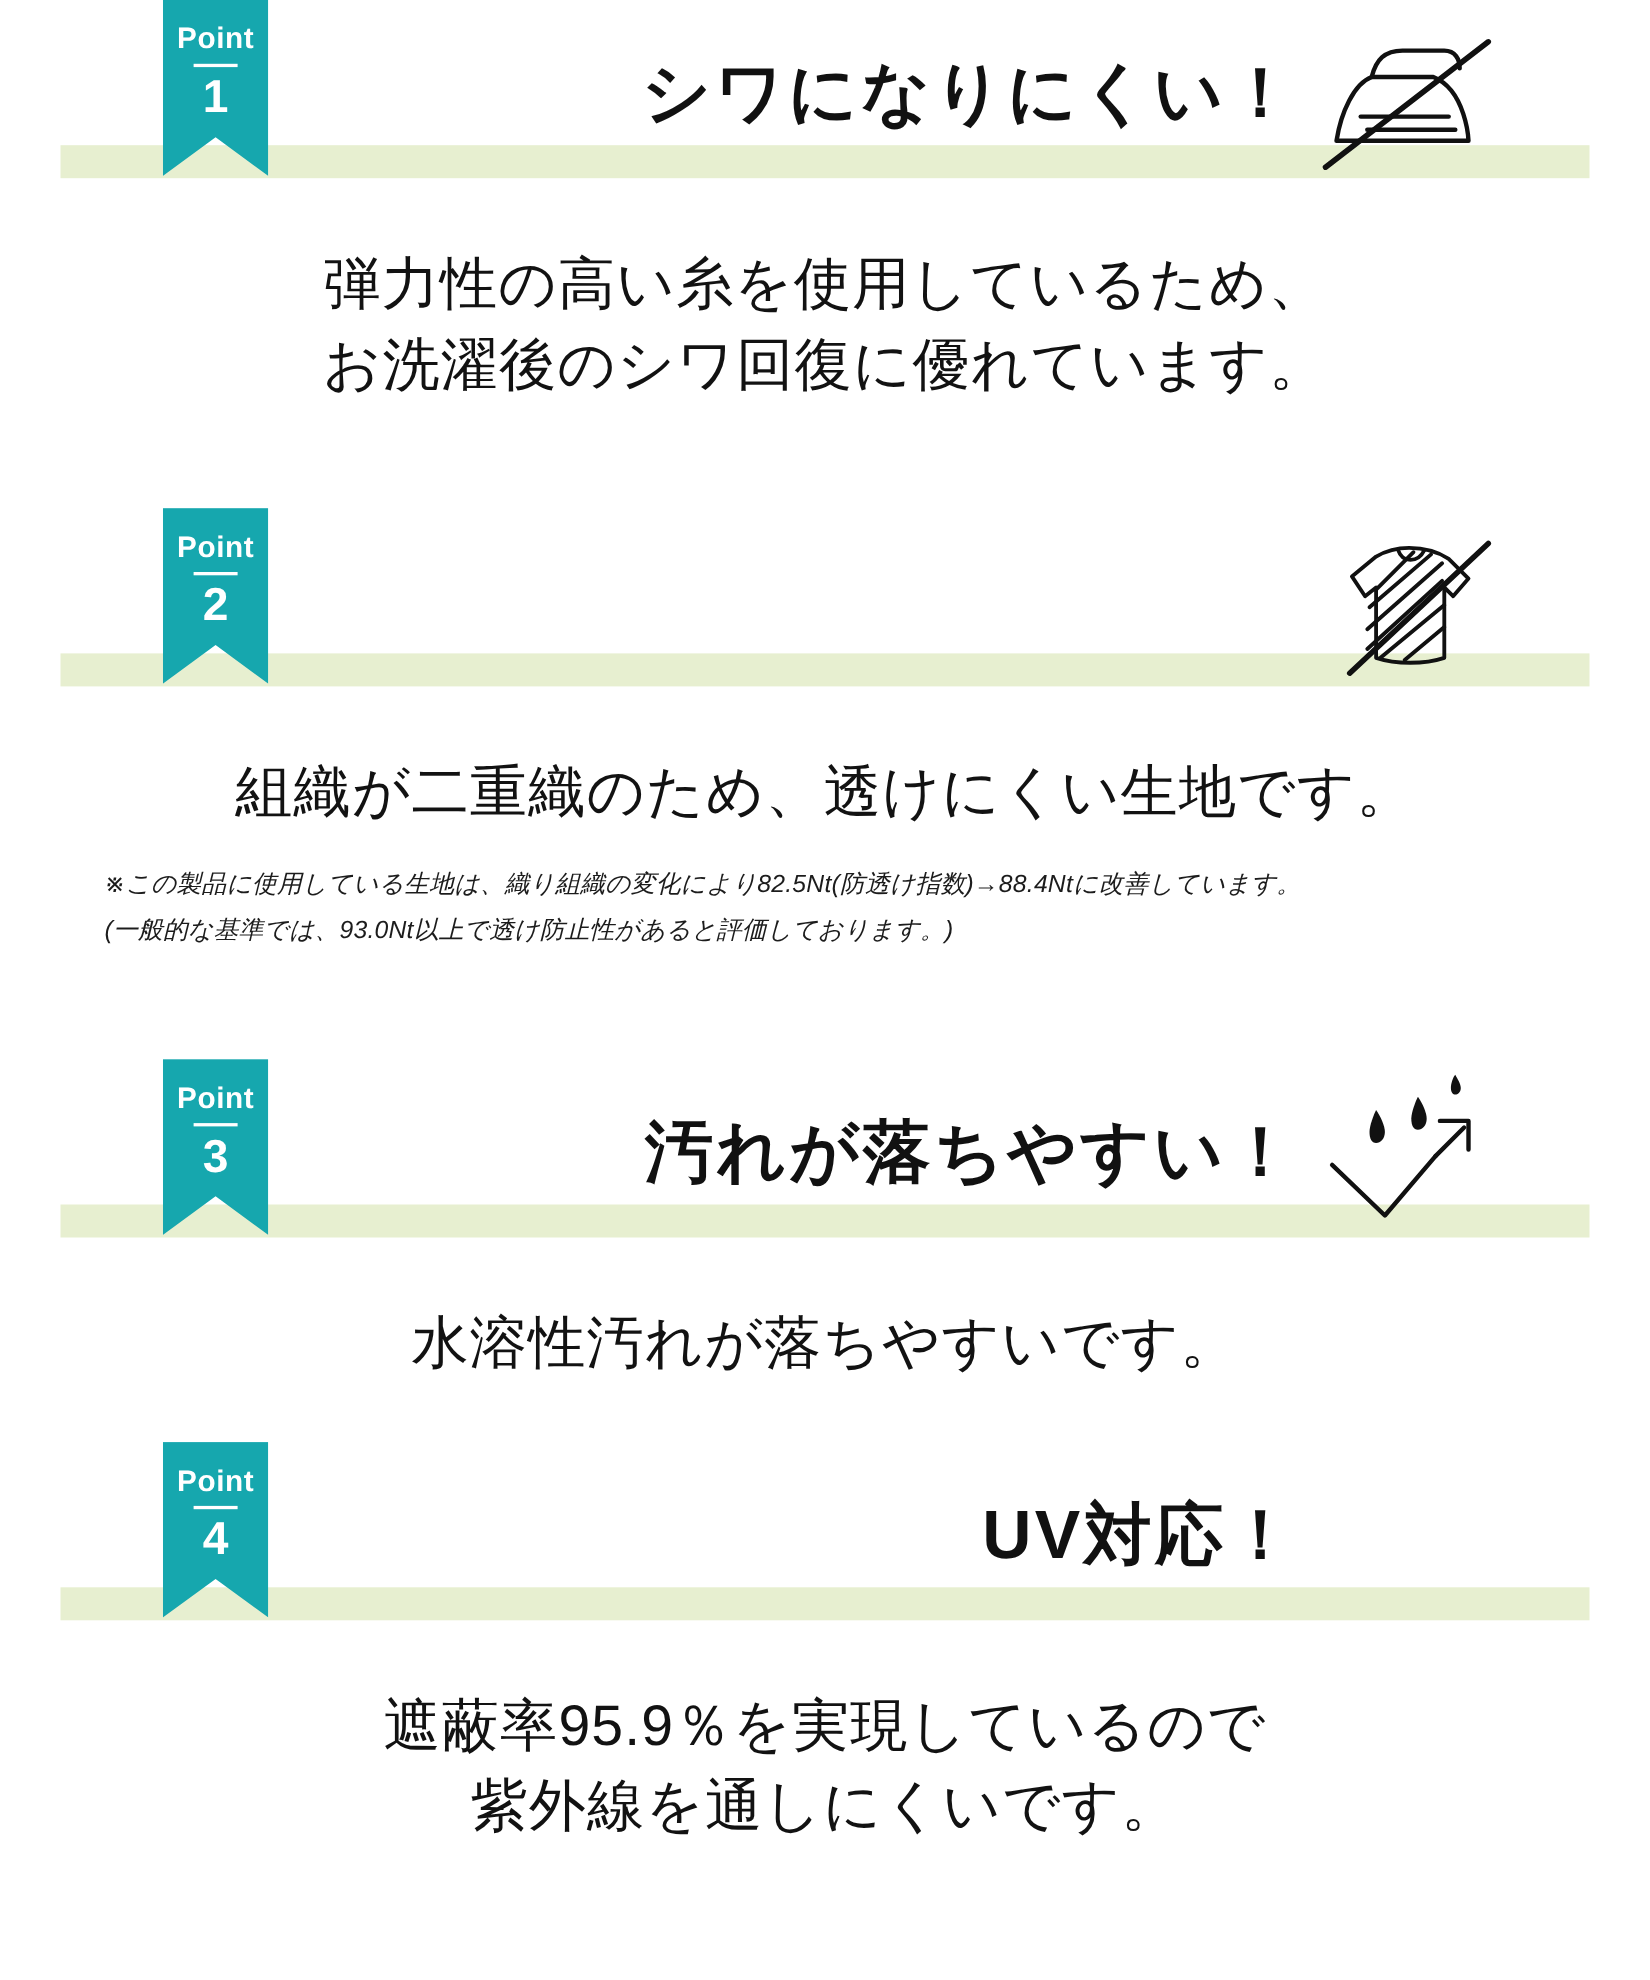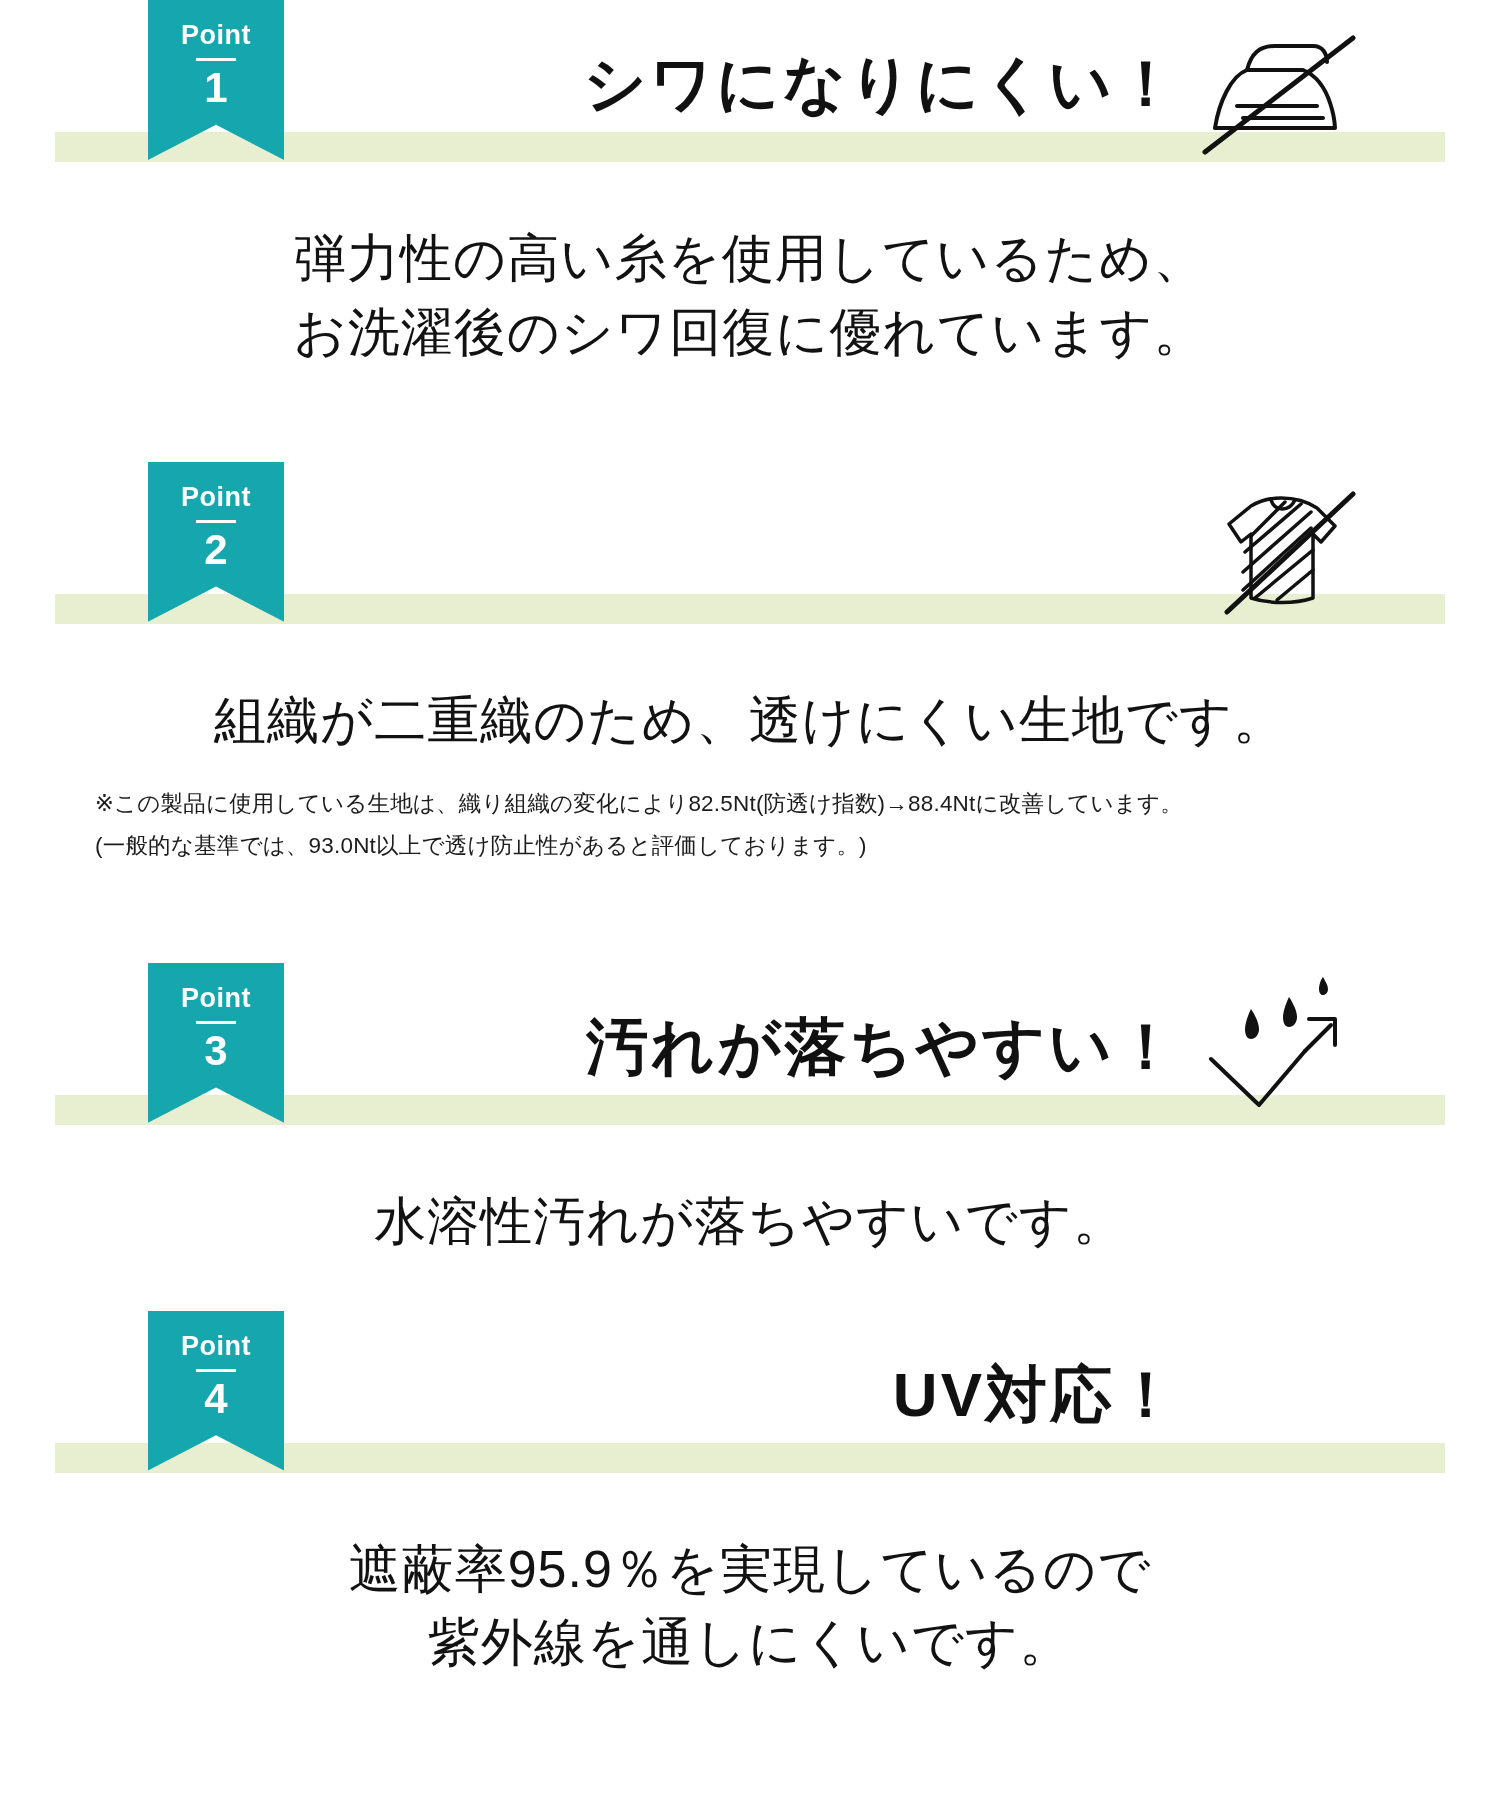--- a/index.html
+++ b/index.html
@@ -40,21 +40,21 @@
     height: 30px;
     background: #e7efd0;
     bottom: 18px;
   }
 
   
   .ribbon {
     position: absolute;
     left: 148px;
     top: 0;
-    width: 136px;
+    width: 96px;
     height: 160px;
     background: #16a7ae;
     color: #ffffff;
     text-align: center;
     clip-path: polygon(0 0, 100% 0, 100% 100%, 50% 78%, 0 100%);
     -webkit-clip-path: polygon(0 0, 100% 0, 100% 100%, 50% 78%, 0 100%);
   }
   .ribbon .p-word {
     display: block;
     margin-top: 22px;
@@ -110,20 +110,21 @@
   }
   .desc .line { display: block; }
 
   .note {
     margin-top: 26px;
     padding: 0 95px;
     font-size: 22.5px;
     line-height: 1.85;
     letter-spacing: 0.2px;
     color: #1c1c1c;
+    font-style: italic;
   }
   .note .line { display: block; }
 
   
   .gap-1 { height: 92px; }
   .gap-2 { height: 96px; }
   .gap-3 { height: 52px; }
 </style>
 </head>
 <body>

